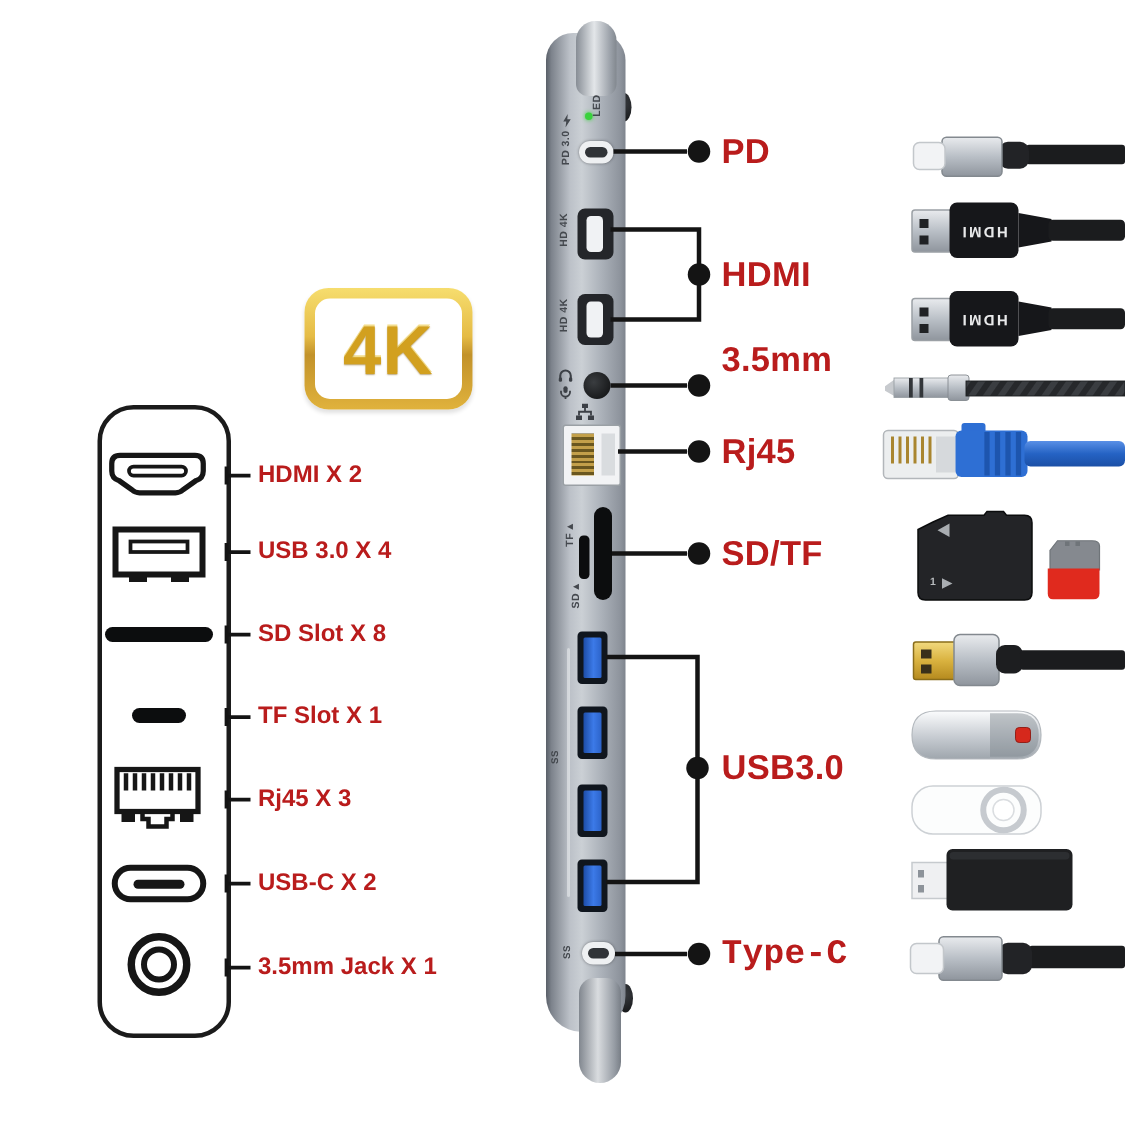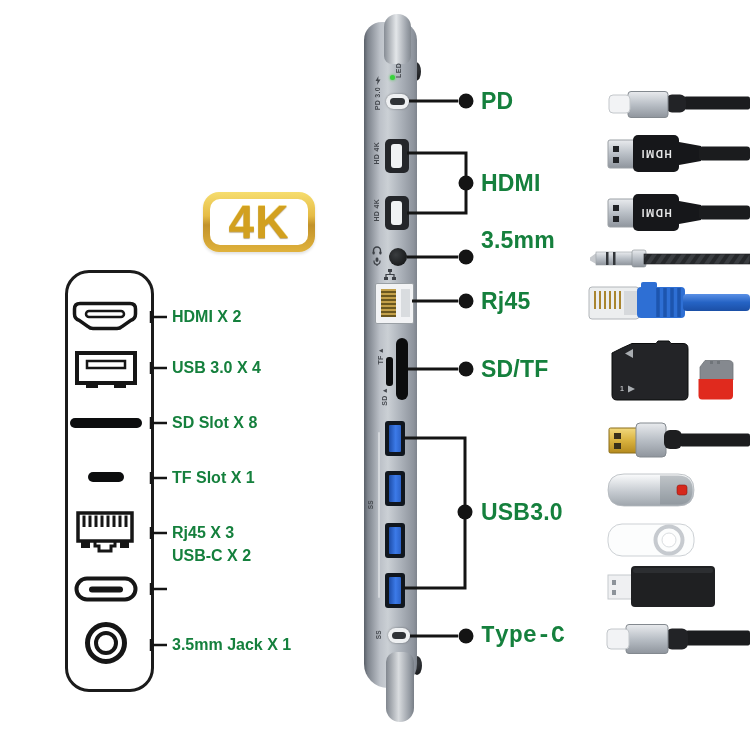--- a/index.html
+++ b/index.html
@@ -26,27 +26,27 @@
   .rj45-pins{position:absolute;left:5px;top:5px;width:15px;height:28px;
     background:repeating-linear-gradient(180deg,#c3a04a 0 2px,#6a571f 2px 4px);}
   .rj45-shade{position:absolute;right:3px;top:5px;width:9px;height:28px;background:#d9dcdf;}
   .slot-black{background:#0c0d0e;border-radius:5px;}
   .port-usb{background:#10161e;border-radius:3px;}
   .port-usb-in{position:absolute;left:4px;top:4px;width:12px;height:27px;
     background:linear-gradient(90deg,#1d4da8,#3c7ae8 55%,#2c63c9);border-radius:1px;}
   .usb-guide{left:378px;top:432px;width:2px;height:166px;background:rgba(236,239,241,.55);border-radius:1px;}
   
   .callout{position:absolute;left:481px;transform:translateY(-50%);font-size:23px;font-weight:700;
-    color:#15803d;letter-spacing:.2px;white-space:nowrap;}
+    color:#b91c1c;letter-spacing:.2px;white-space:nowrap;}
   
   .panel{left:65px;top:270px;width:83px;height:416px;border:3px solid #1b1b1b;border-radius:24px;background:#fff;}
   .spec-label{position:absolute;left:172px;transform:translateY(-50%);font-size:16px;font-weight:700;
-    color:#15803d;white-space:nowrap;}
+    color:#b91c1c;white-space:nowrap;}
   
-  .badge{left:203px;top:192px;width:112px;height:60px;border-radius:16px;
+  .badge{left:203px;top:192px;width:112px;height:81px;border-radius:16px;
     background:linear-gradient(180deg,#f6dd6e 0%,#e5bb45 40%,#c2922a 55%,#e0b23c 100%);
     box-shadow:0 2px 3px rgba(0,0,0,.12);}
   .badge-in{position:absolute;inset:7px;border-radius:10px;background:#fff;
     display:flex;align-items:center;justify-content:center;}
   .badge-text{font-size:46px;font-weight:700;letter-spacing:1px;color:#d2a01f;
     text-shadow:0 1px 1px rgba(122,86,6,.5),0 -1px 0 #f4de8e;}
   .hdmi-print{position:absolute;width:46px;text-align:center;transform:rotate(180deg);
     font-size:10px;font-weight:700;letter-spacing:1.5px;color:#e8e9ea;line-height:1;}
   .sd-mark{position:absolute;font-size:7px;font-weight:700;color:#b7babd;line-height:1;}
   svg{display:block;}
@@ -214,21 +214,21 @@
   <svg class="abs" style="left:84px;top:621px" width="44" height="44" viewBox="0 0 44 44">
     <circle cx="22" cy="22" r="18.5" fill="none" stroke="#161616" stroke-width="5"></circle>
     <circle cx="22" cy="22" r="10" fill="none" stroke="#161616" stroke-width="4"></circle>
   </svg>
 
   <div class="spec-label" style="top:317px;">HDMI X 2</div>
   <div class="spec-label" style="top:368px;">USB 3.0 X 4</div>
   <div class="spec-label" style="top:423px;">SD Slot X 8</div>
   <div class="spec-label" style="top:478px;">TF Slot X 1</div>
   <div class="spec-label" style="top:533px;">Rj45 X 3</div>
-  <div class="spec-label" style="top:556px;">USB-C X 2</div>
+  <div class="spec-label" style="top:589px;">USB-C X 2</div>
   <div class="spec-label" style="top:645px;">3.5mm Jack X 1</div>
 
   <div class="abs badge">
     <div class="badge-in">
       <span class="badge-text">4K</span>
     </div>
   </div>
 
   <div class="abs knob" style="left:411px;top:62px;"></div>
   <div class="abs knob" style="left:412px;top:656px;"></div>

